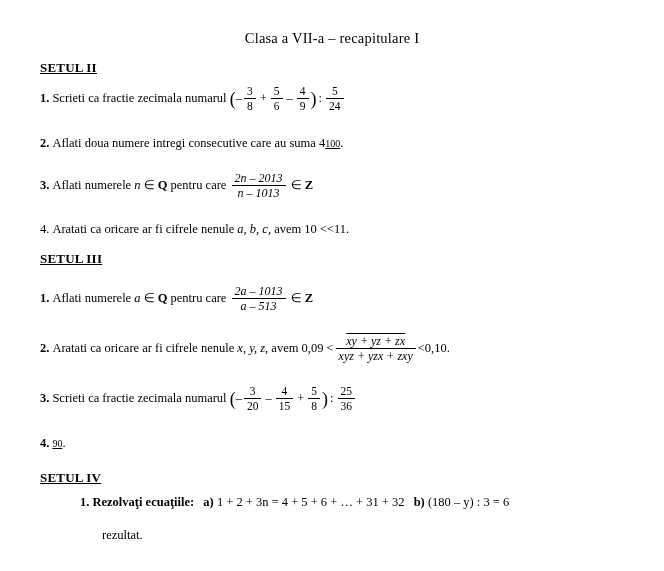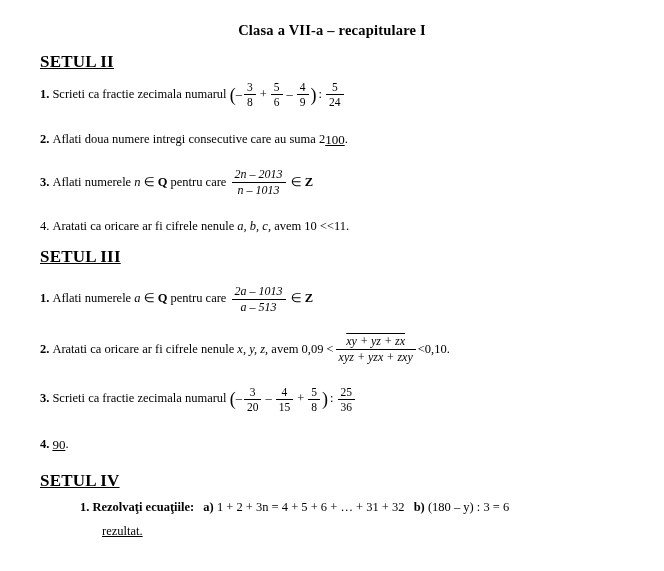--- a/index.html
+++ b/index.html
@@ -16,28 +16,28 @@
   }
   .page {
     position: relative;
     width: 664px;
     height: 571px;
     padding: 0;
     box-sizing: border-box;
   }
   .title {
     text-align: center;
-    font-weight: bold;
+    font-weight: normal;
     font-size: 14.5px;
-    margin: 22px 0 0 0;
+    margin: 30px 0 0 0;
     letter-spacing: 0.2px;
   }
   .section-head {
     font-weight: bold;
-    font-size: 17px;
+    font-size: 13px;
     text-decoration: underline;
     margin: 13px 0 0 40px;
     letter-spacing: 0.2px;
   }
   .prob {
     font-size: 12.5px;
     margin: 9px 0 0 40px;
     line-height: 1.25;
     display: flex;
     align-items: center;
@@ -77,21 +77,21 @@
     height: 1px;
     background: #000;
     margin: 1px 0;
   }
   .frac .bot {
     padding: 0px 3px 0 3px;
     font-size: 11.5px;
   }
   .frac.big .top, .frac.big .bot { font-size: 12px; text-align: center; }
   .paren { font-size: 18px; line-height: 1; font-weight: 300; }
-  .sup { font-size: 13px; vertical-align: super; text-decoration: underline; }
+  .sup { font-size: 10px; vertical-align: super; text-decoration: underline; }
   .ovl {
     text-decoration: overline;
     padding: 0 0.5px;
   }
   .bb { font-weight: bold; }
   .op { padding: 0 2px; }
   .list-num {
     font-weight: bold;
     font-size: 12.5px;
   }
@@ -143,21 +143,21 @@
       <span class="frac">
         <span class="top">5</span>
         <span class="bar"></span>
         <span class="bot">24</span>
       </span>
     </span>
   </div>
 
   <div class="prob" style="margin-top:24px;">
     <span class="num">2.</span>
-    <span class="txt">Aflati doua numere intregi consecutive care au suma 2</span>
+    <span class="txt">Aflati doua numere intregi consecutive care au suma 4</span>
     <span class="sup">100</span>
     <span>.</span>
   </div>
 
   <div class="prob" style="margin-top:20px;">
     <span class="num">3.</span>
     <span class="txt">Aflati numerele </span>
     <span class="ital">n</span>
     <span class="txt"> ∈ </span>
     <span class="bb">Q</span>
@@ -262,18 +262,18 @@
       <span class="list-num">1.</span>
       <span class="bold">Rezolvaţi ecuaţiile:</span>
       <span class="bold" style="margin-left:6px;">a)</span>
       <span>1 + 2 + 3n = 4 + 5 + 6 + … + 31 + 32</span>
       <span class="bold" style="margin-left:6px;">b)</span>
       <span>(180 – y) : 3 = 6</span>
     </div>
   </div>
 
   <div class="prob-wrap" style="margin-top:7px;">
-    <div class="sub-cont" style="margin-top:8px;text-decoration:underline;">
+    <div class="sub-cont" style="margin-top:17px;">
       <span>rezultat.</span>
     </div>
   </div>
 
 </div>
 
 </body></html>

